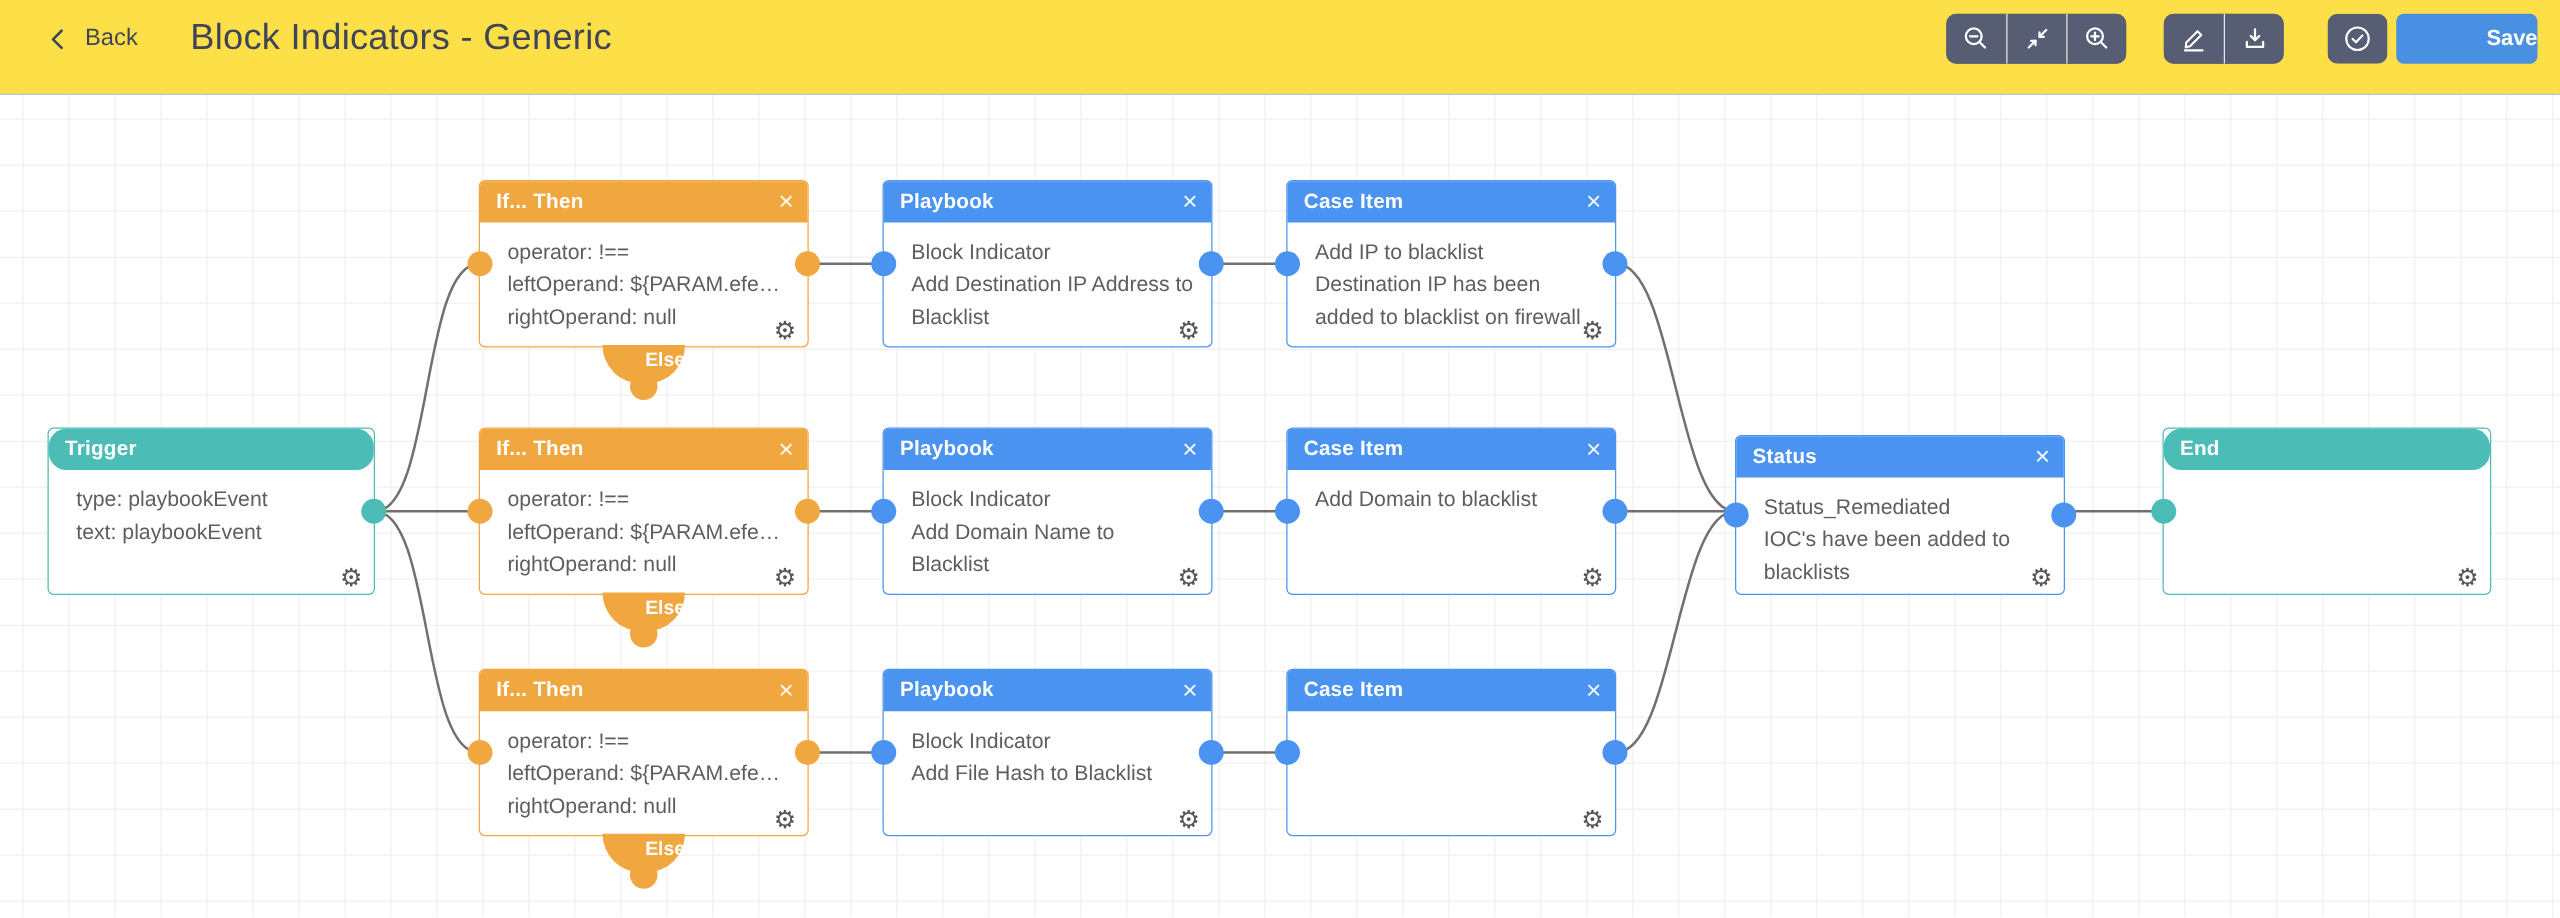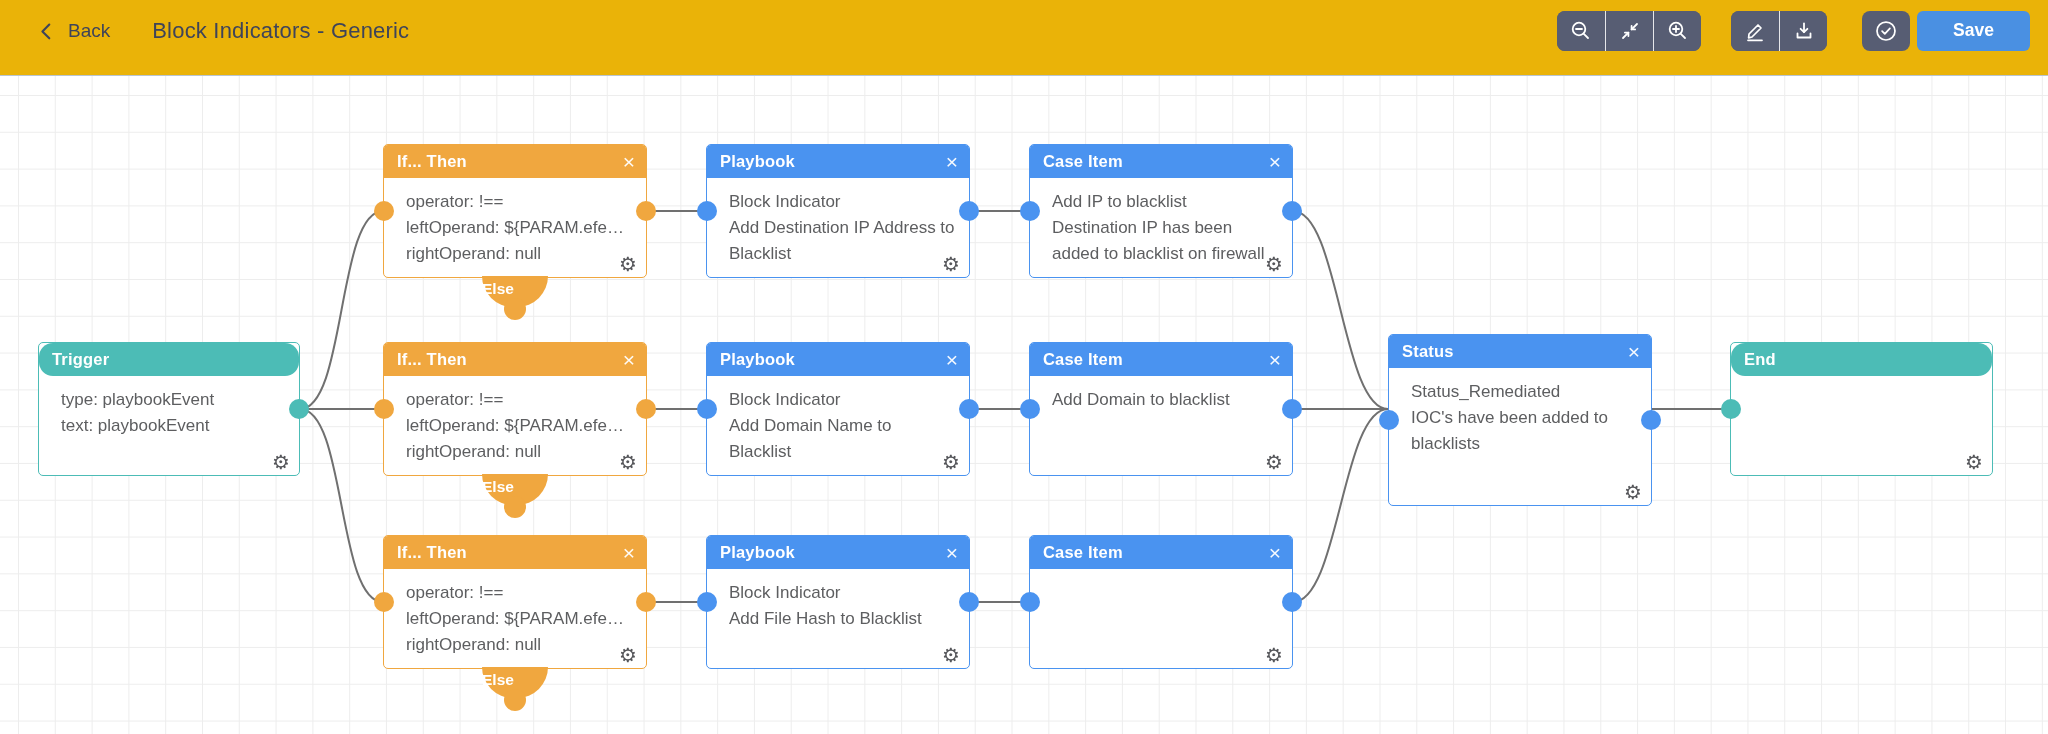--- a/index.html
+++ b/index.html
@@ -4,49 +4,50 @@
 <style>
   * { box-sizing: border-box; margin: 0; padding: 0; }
   html, body {
     width: 2048px; height: 734px;
     font-family: "Liberation Sans", sans-serif;
     background: #fff; overflow: hidden;
   }
 
   
   .topbar {
-    height: 76px; background: #eab308;
+    height: 76px; background: #fde047;
     border-bottom: 1px solid var(--canvas-border);
     display: flex; align-items: center;
     padding: 0 18px 14px 36px;
   }
   .back-group { display: flex; align-items: center; gap: 10px; cursor: pointer; }
   .back-label { font-size: 19px; color: var(--title-text); }
   .page-title {
-    margin-left: 42px; font-size: 22px; font-weight: 500;
+    margin-left: 42px; font-size: 29px; font-weight: 500;
     color: var(--title-text); letter-spacing: 0.2px;
   }
   .topbar-right { margin-left: auto; display: flex; align-items: center; }
   .btn-group {
     display: flex; border-radius: 8px; overflow: hidden;
     background: var(--toolbar-button);
   }
   .tb-btn {
     width: 48px; height: 40px; background: var(--toolbar-button);
     display: flex; align-items: center; justify-content: center;
     border: none; cursor: pointer;
   }
   .btn-group .tb-btn + .tb-btn { border-left: 1px solid rgba(255,255,255,0.85); }
   .btn-group.single { border-radius: 8px; }
   .gap30 { width: 30px; } .gap35 { width: 35px; } .gap7 { width: 7px; }
   .save-btn {
     width: 113px; height: 40px; border: none; border-radius: 6px;
     background: var(--save-button); color: #fff;
     font-size: 17.5px; font-weight: 700; cursor: pointer;
     font-family: "Liberation Sans", sans-serif;
+    text-align: right;
   }
   .tb-icon { display: block; }
 
   
   .canvas {
     position: relative; width: 2048px; height: 658px;
     background-color: #fff;
     background-image:
       linear-gradient(to right, var(--grid-line) 1px, transparent 1px),
       linear-gradient(to bottom, var(--grid-line) 1px, transparent 1px);
@@ -89,21 +90,21 @@
   .node.blue   { border-color: var(--blue); }
   .node.teal   .node-header, .node.teal   .port { background: var(--teal); border-radius: 14px; }
   .node.orange .node-header, .node.orange .port { background: var(--orange); }
   .node.blue   .node-header, .node.blue   .port { background: var(--blue); }
 
   
   .else-bump {
     position: absolute; top: calc(100% - 1px); left: 50%;
     width: 66px; height: 31px; transform: translateX(-50%);
     background: var(--orange); border-radius: 0 0 33px 33px;
-    text-align: left; cursor: pointer;
+    text-align: right; cursor: pointer;
   }
   .else-label {
     color: #fff; font-size: 15.5px; font-weight: 600; line-height: 26px;
   }
   .else-dot {
     position: absolute; top: 22px; left: 50%; margin-left: -11px;
     width: 22px; height: 22px; border-radius: 50%; background: var(--orange);
     z-index: -1;
   }
 </style>
@@ -313,21 +314,21 @@
     </div>
     <div class="node blue" style="left: 1029px; top: 459px; width: 264px; height: 134px;">
       <div class="node-header">
         <span class="node-title">Case Item</span>
         <span class="node-close">×</span>
       </div>
       <span class="gear">⚙</span>
       <span class="port left"></span>
       <span class="port right"></span>
     </div>
-    <div class="node blue" style="left: 1388px; top: 258px; width: 264px; height: 172px;">
+    <div class="node blue" style="left: 1388px; top: 272px; width: 264px; height: 128px;">
       <div class="node-header">
         <span class="node-title">Status</span>
         <span class="node-close">×</span>
       </div>
       <div class="node-body">
         <div class="node-line">Status_Remediated</div>
         <div class="node-line">IOC's have been added to blacklists</div>
       </div>
       <span class="gear">⚙</span>
       <span class="port left"></span>

